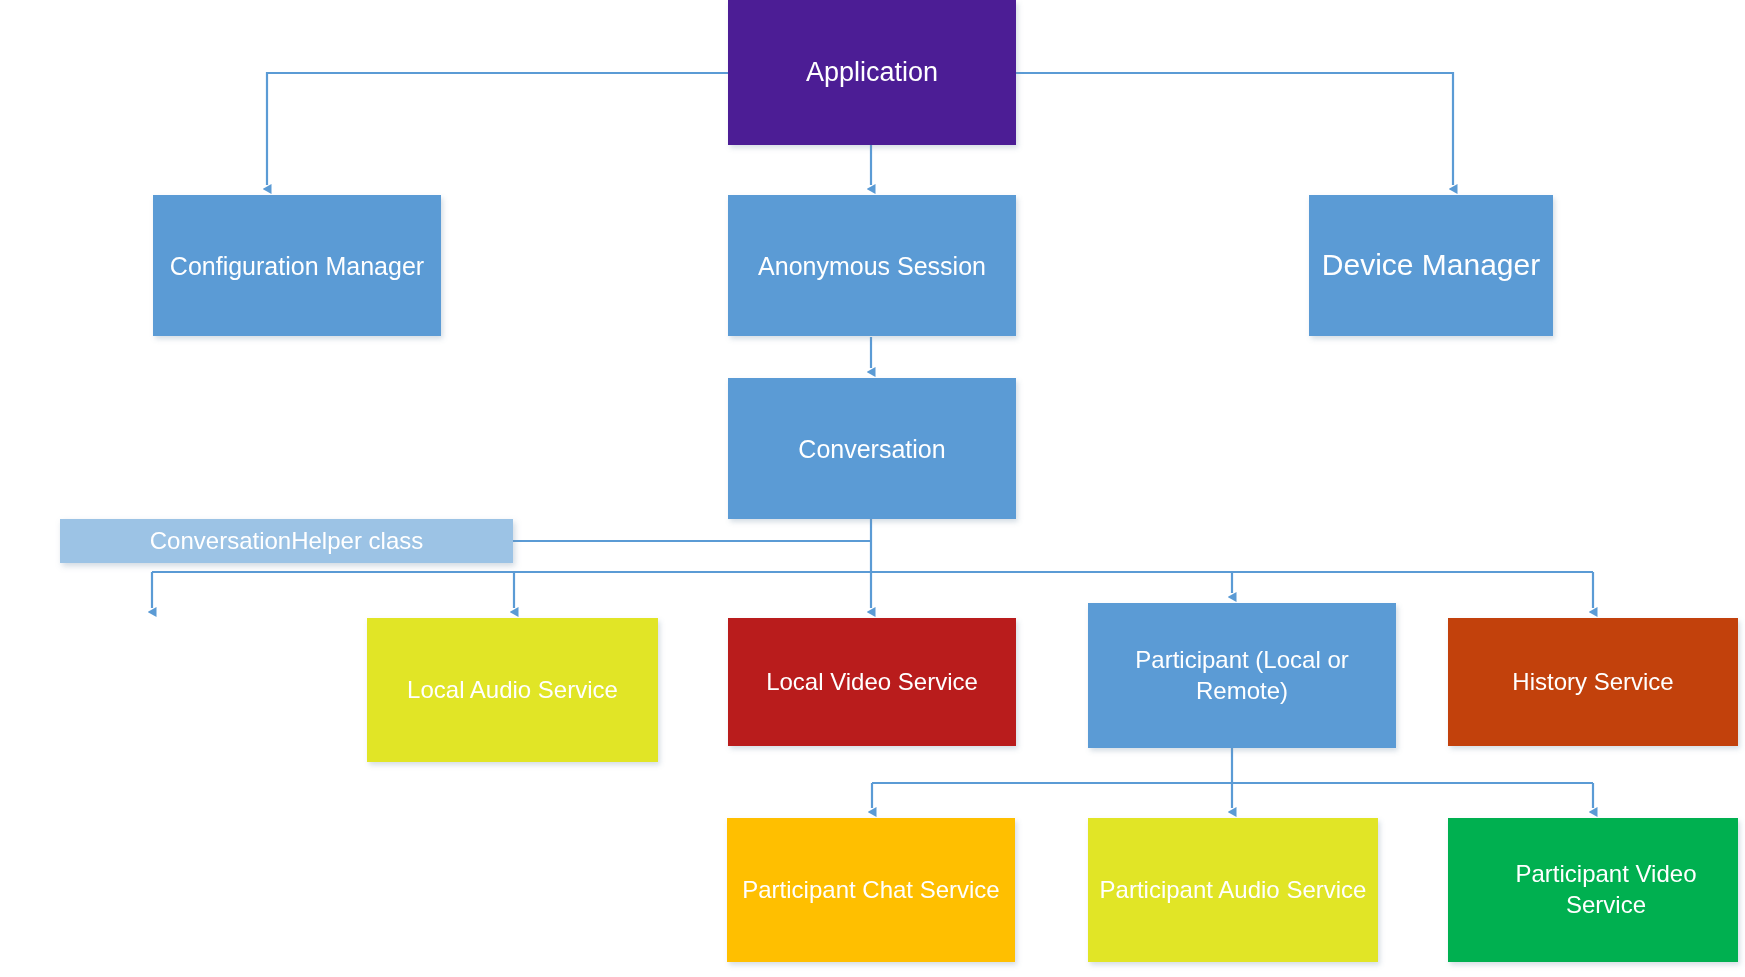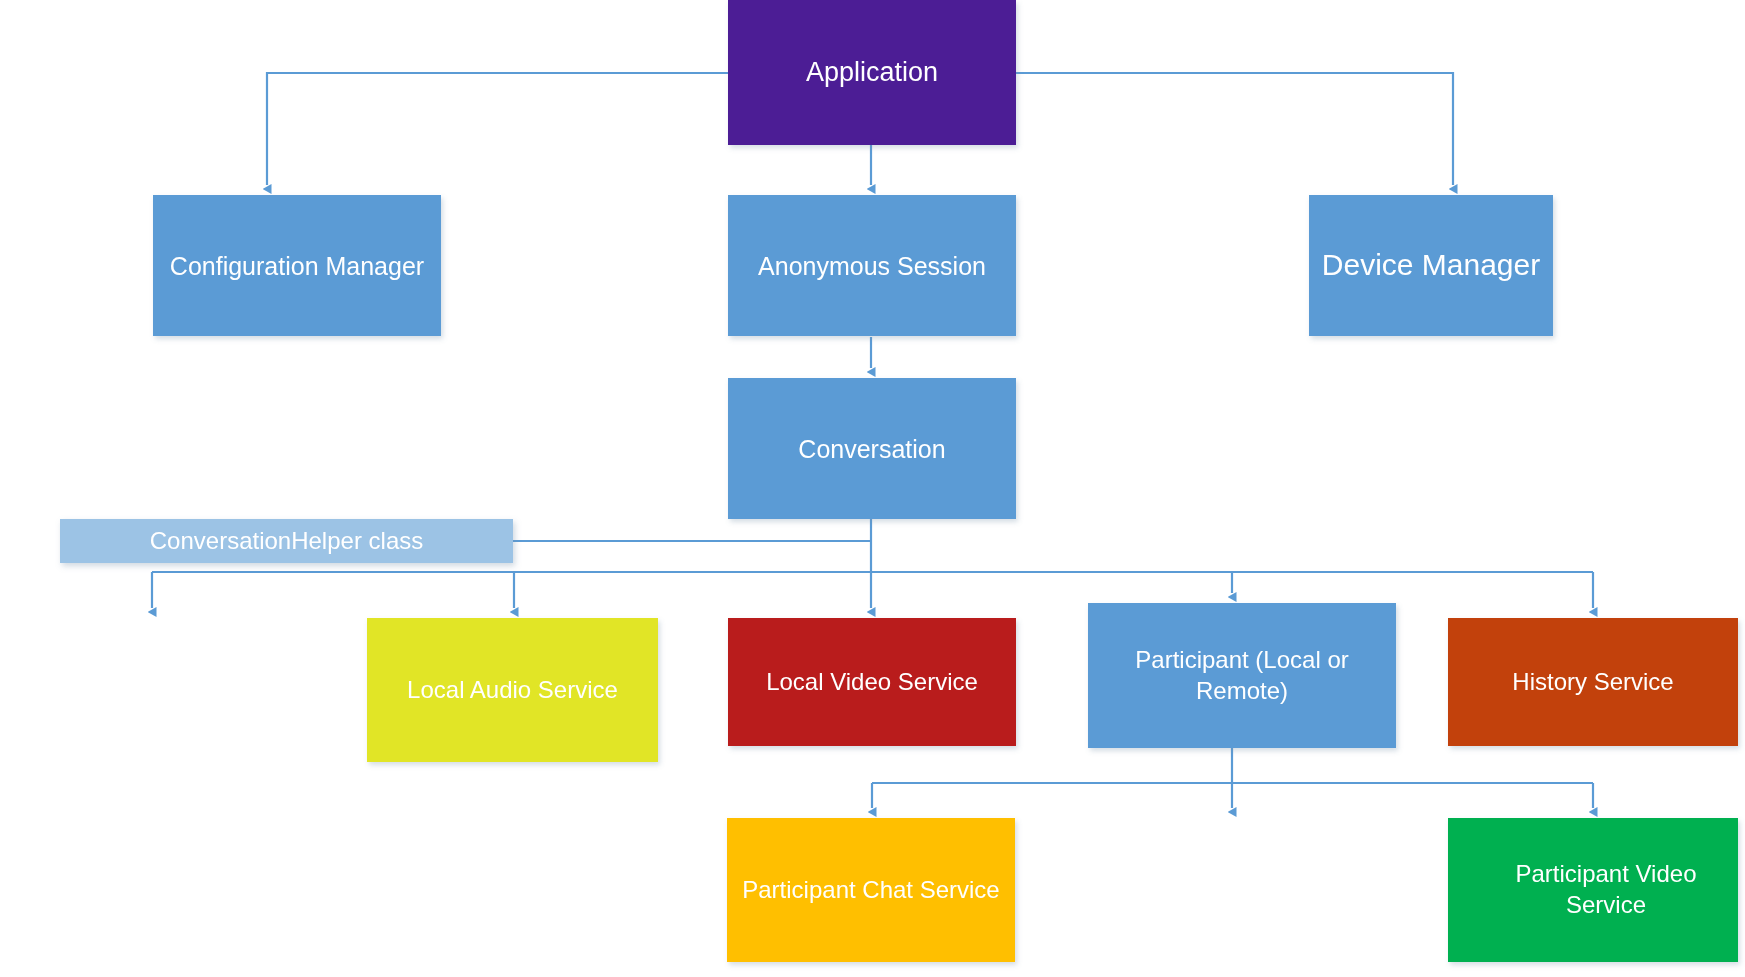--- a/index.html
+++ b/index.html
@@ -114,17 +114,20 @@
   </div>
   <div class="node" id="node-participant" style="left: 1088px; top: 603px; width: 308px; height: 145px; background: rgb(91, 155, 213); font-size: 24px;">
     <span class="node-label">Participant (Local or Remote)</span>
   </div>
   <div class="node" id="node-history-service" style="left: 1448px; top: 618px; width: 290px; height: 128px; background: #c2410c; font-size: 24px;">
     <span class="node-label">History Service</span>
   </div>
   <div class="node" id="node-participant-chat-service" style="left: 727px; top: 818px; width: 288px; height: 144px; background: rgb(255, 191, 0); font-size: 24px;">
     <span class="node-label">Participant Chat Service</span>
   </div>
+  <div class="node" id="node-participant-audio-service" style="left: 1088px; top: 818px; width: 290px; height: 144px; background: rgb(225, 229, 38); font-size: 24px;">
+    <span class="node-label">Participant Audio Service</span>
+  </div>
   <div class="node" id="node-participant-video-service" style="left: 1448px; top: 818px; width: 290px; height: 144px; background: rgb(0, 176, 80); font-size: 24px; padding-left: 36px;">
     <span class="node-label">Participant Video Service</span>
   </div>
 
 </div>
 
 </body></html>

